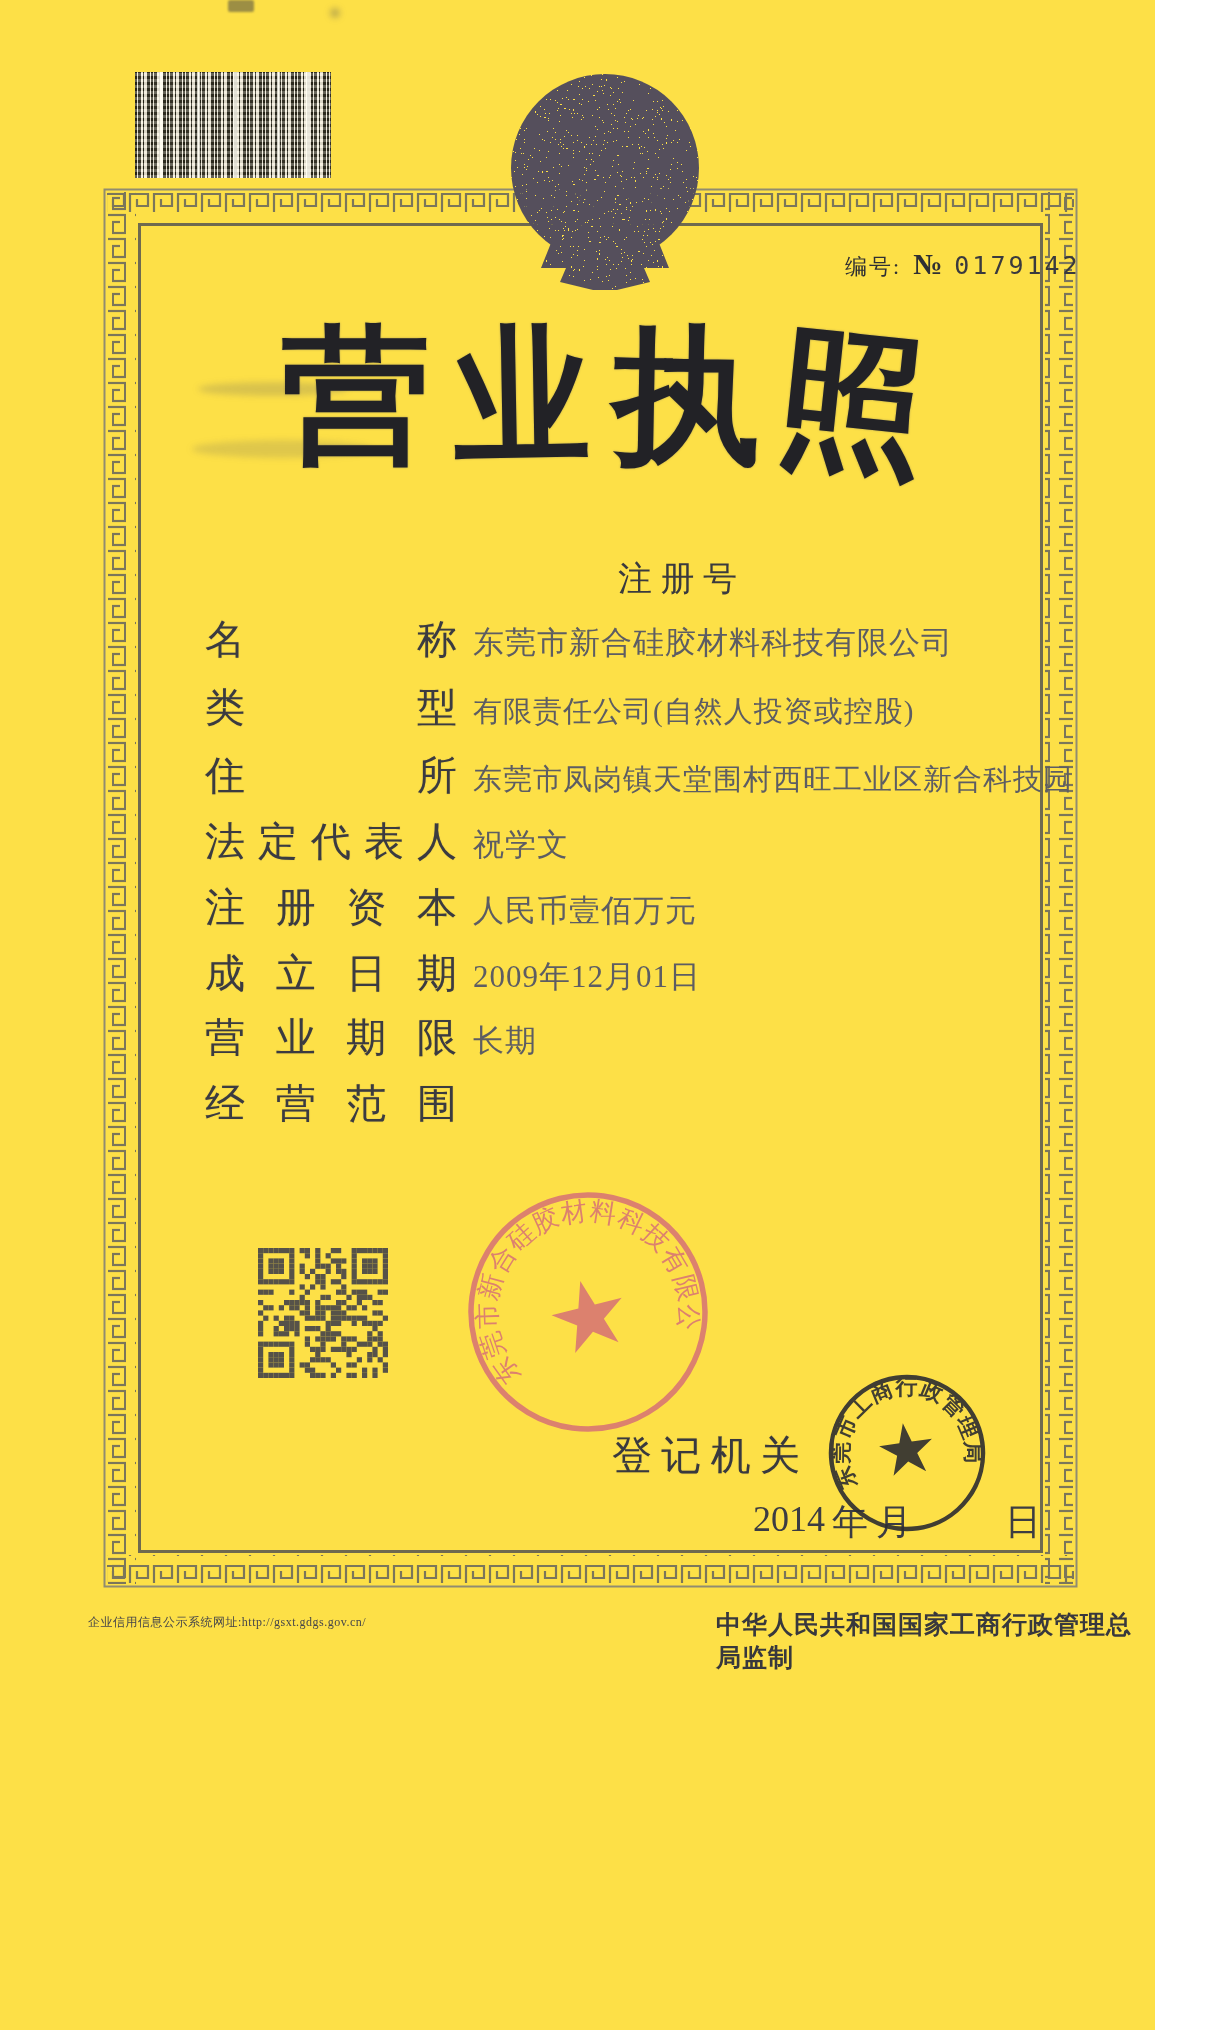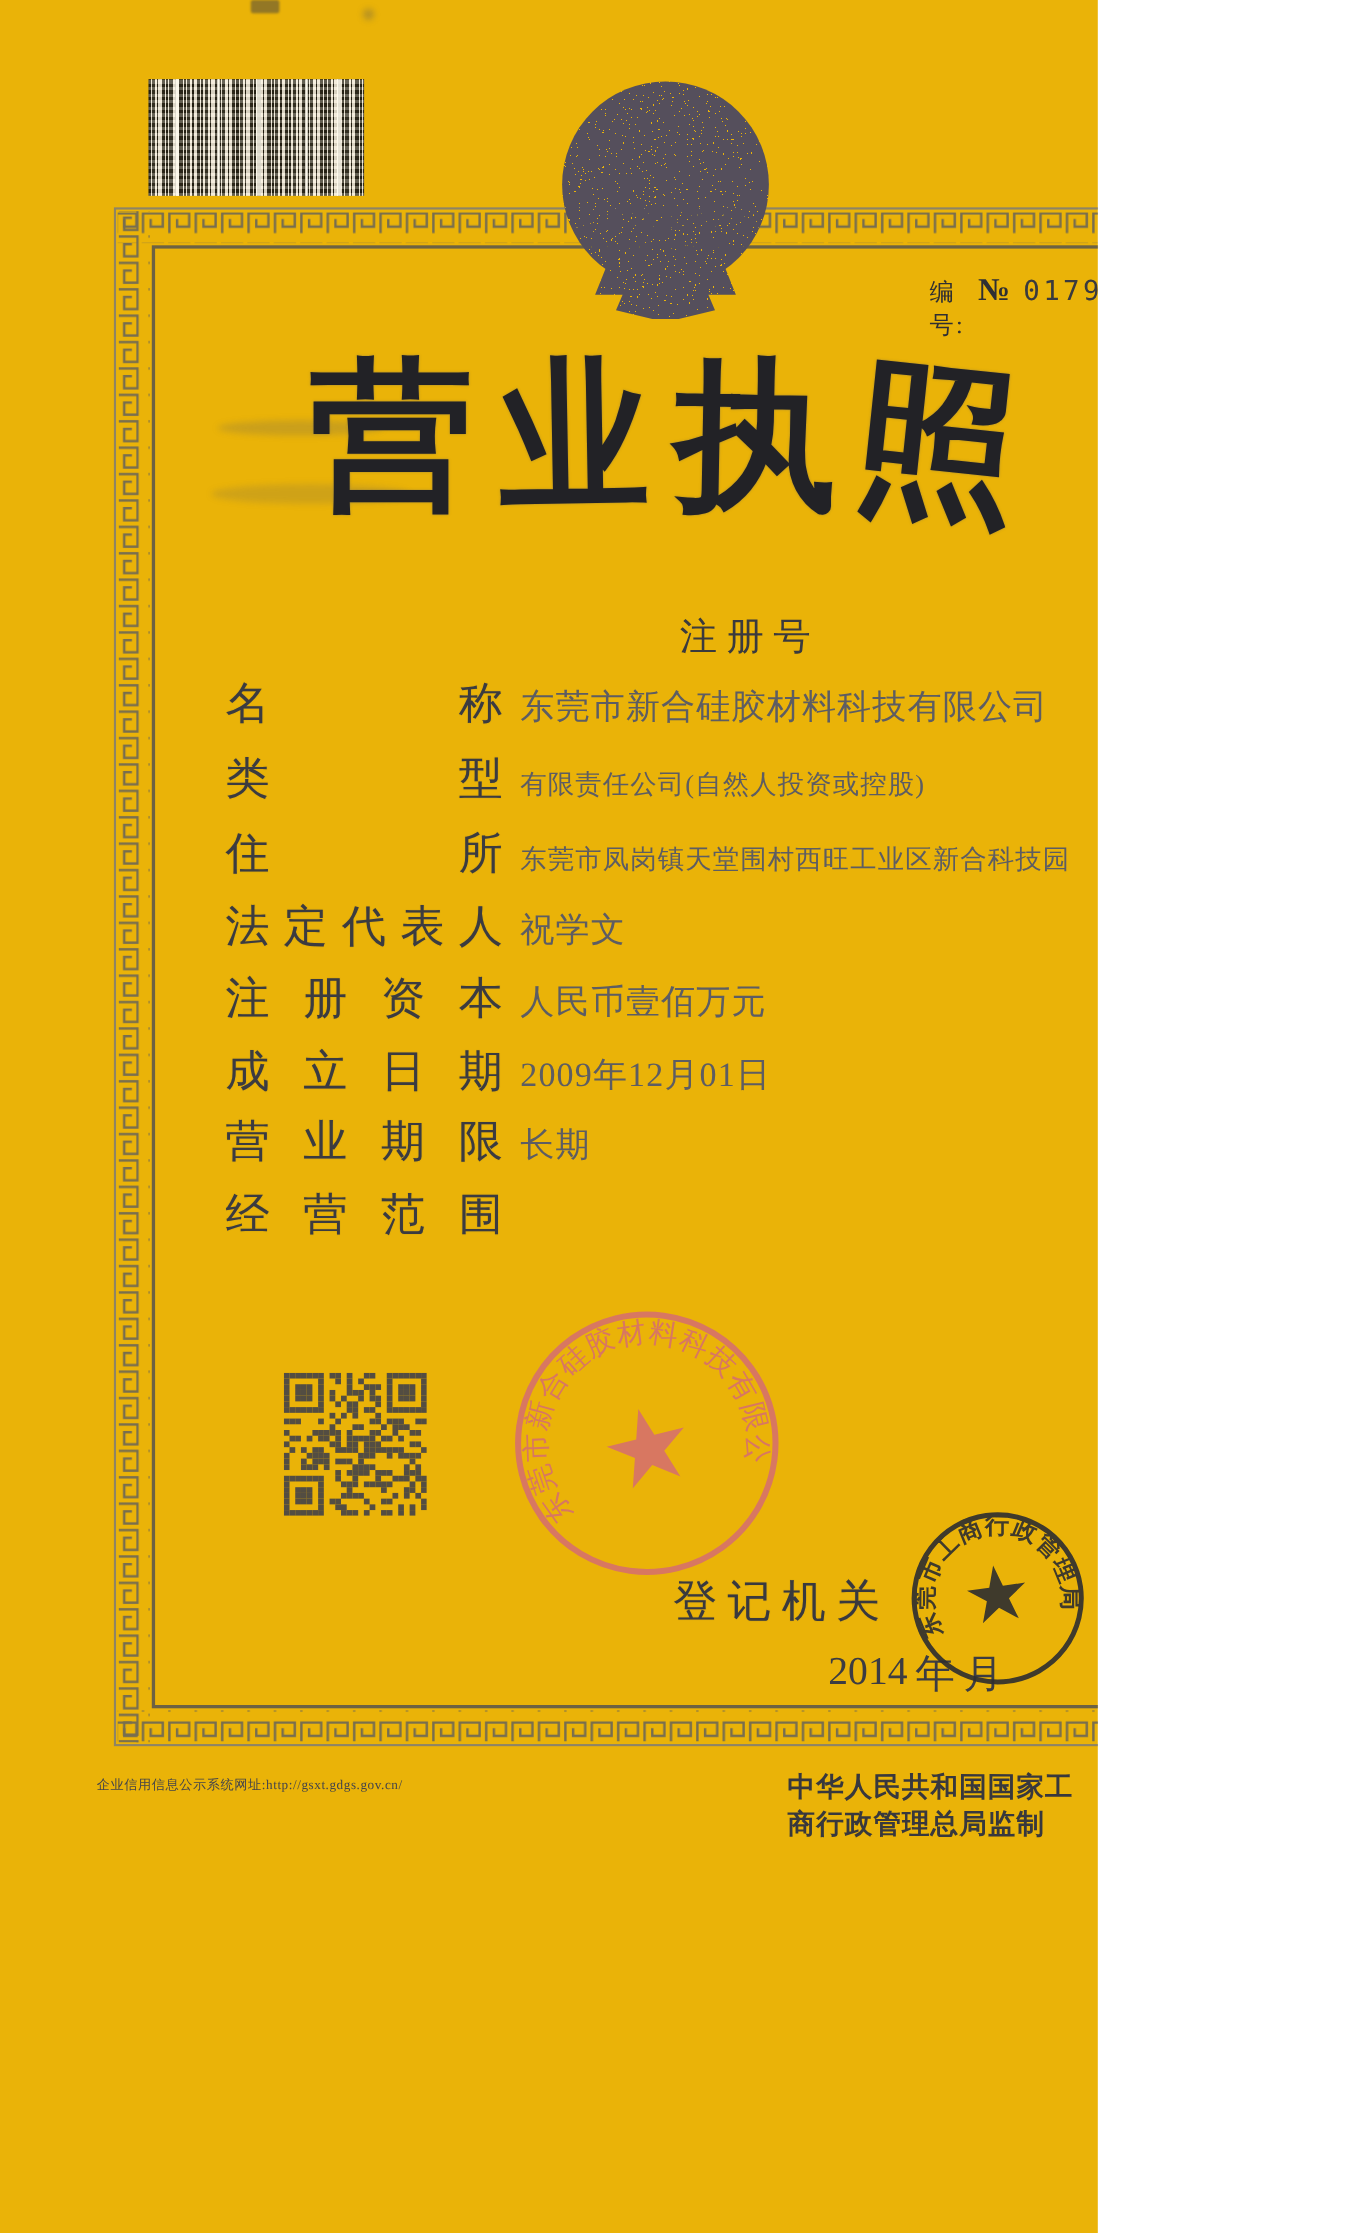--- a/index.html
+++ b/index.html
@@ -1,16 +1,16 @@
 <!DOCTYPE html>
 <html><head>
 <meta charset="utf-8">
 <style>
   html,body{margin:0;padding:0;background:#ffffff;}
-  #page{position:relative;width:998px;height:2030px;background:#eab308;overflow:hidden;
+  #page{position:relative;width:1155px;height:2030px;background:#fde047;overflow:hidden;
         font-family:"Liberation Serif", serif;color:#2e2e2e;}
 
   
   .barcode{position:absolute;left:135px;top:72px;width:196px;height:106px;opacity:.92;
     background:
       linear-gradient(90deg, rgba(255,255,255,0) 0 24px, rgba(255,255,255,.8) 24px 28px,
         rgba(255,255,255,0) 28px 62px, rgba(255,255,255,.75) 62px 65px,
         rgba(255,255,255,0) 65px 98px, rgba(255,255,255,.8) 98px 102px,
         rgba(255,255,255,0) 102px 142px, rgba(255,255,255,.75) 142px 145px,
         rgba(255,255,255,0) 145px 171px, rgba(255,255,255,.85) 171px 175px,
@@ -43,21 +43,21 @@
   
   .regline{position:absolute;left:618px;top:556px;z-index:5;display:flex;align-items:baseline;gap:30px;}
   .regline .lab{font-size:34px;color:#3a3a3e;}
   .regline .num{font-size:37px;color:#48484e;letter-spacing:2px;}
 
   
   .row{position:absolute;left:205px;z-index:5;display:flex;align-items:baseline;}
   .flabel{width:252px;display:flex;justify-content:space-between;font-size:40px;color:#3b3b40;
     text-shadow:0 0 1px rgba(80,80,85,.4);flex:0 0 auto;}
   .fvalue{margin-left:16px;font-size:31px;color:#5d5d63;letter-spacing:1px;white-space:nowrap;}
-  .fvalue.small{font-size:24px;}
+  .fvalue.small{font-size:29px;}
   .fvalue.scope{font-size:21px;letter-spacing:0;white-space:normal;width:566px;line-height:1.55;color:#55555b;}
 
   
   .qr{position:absolute;left:258px;top:1248px;z-index:5;opacity:.88;}
   .qr svg{fill:#3f3f4a;}
 
   
   .seal-red{position:absolute;left:462px;top:1186px;z-index:6;opacity:.78;transform:rotate(-14deg);}
   .seal-black{position:absolute;left:822px;top:1368px;z-index:6;opacity:.9;transform:rotate(-8deg);}
 

